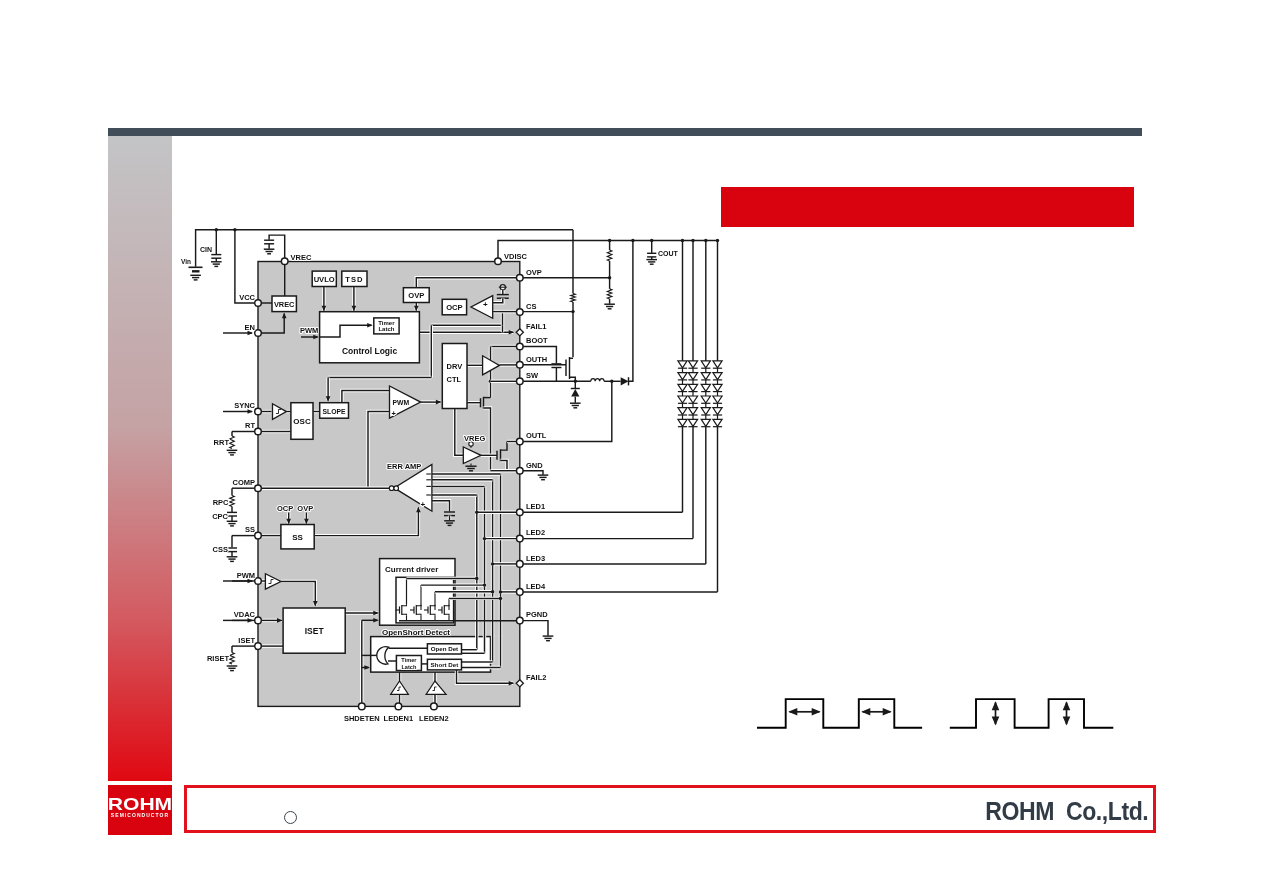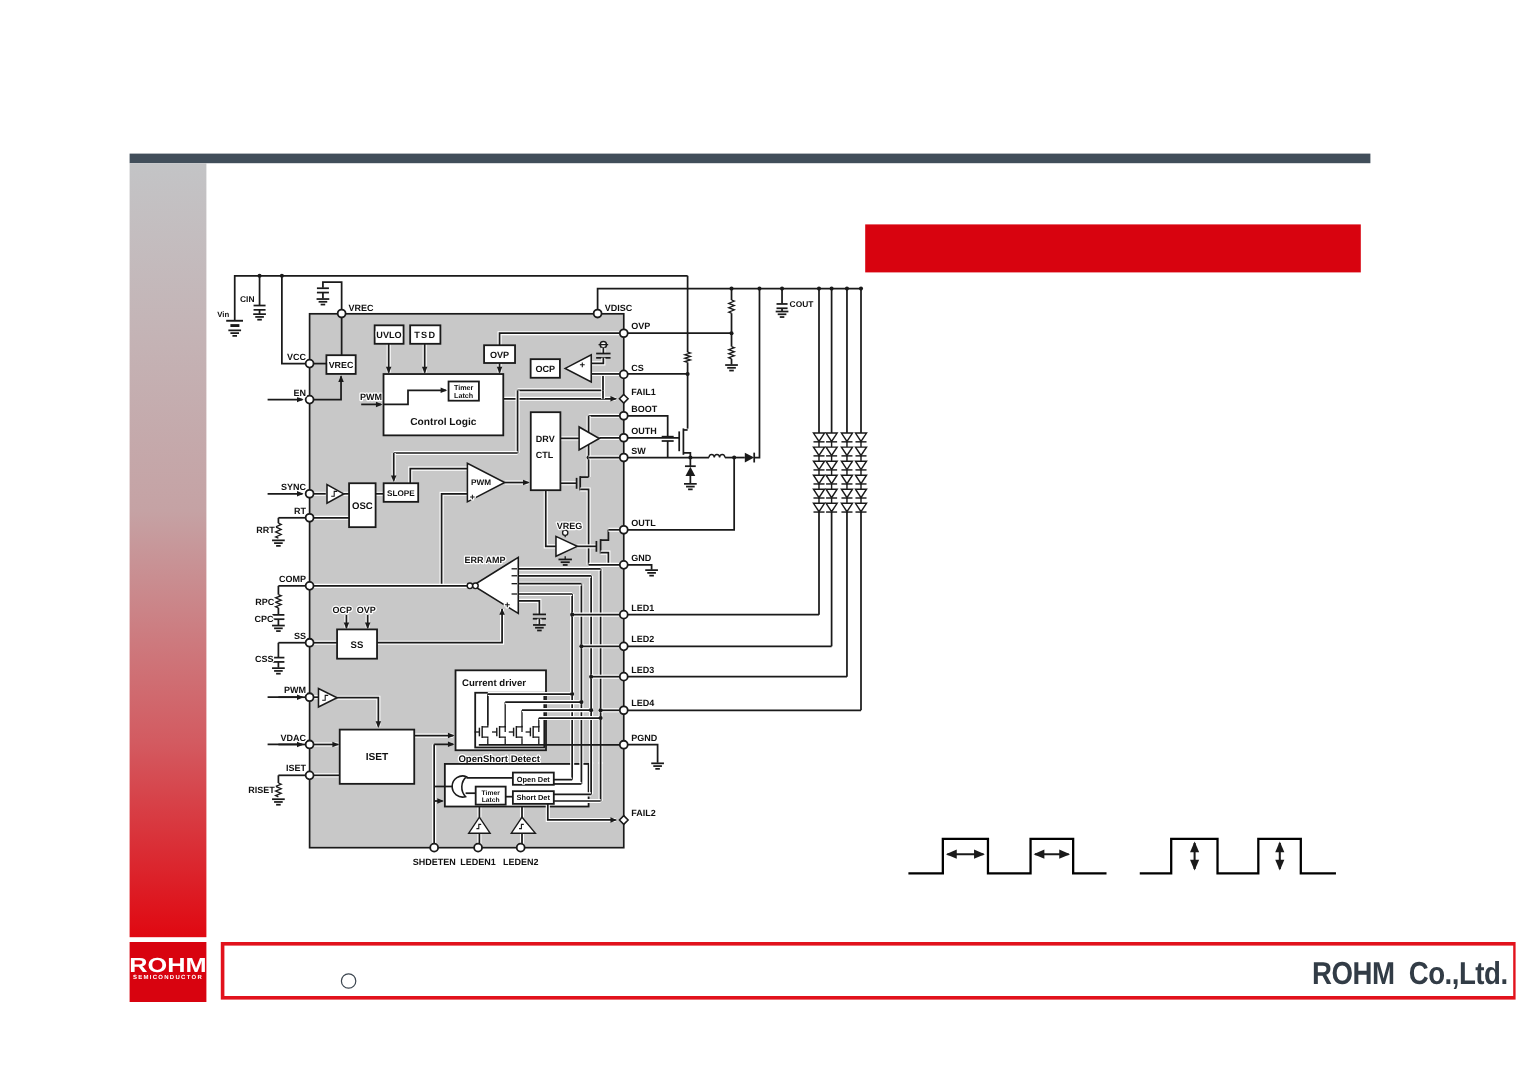--- a/index.html
+++ b/index.html
@@ -9,21 +9,21 @@
              background:#414e5a; }
   .sidebar { position:absolute; left:108px; top:136px; width:64px; height:645px;
               background:linear-gradient(to bottom,#c3c4c6 0%,#c5a2a4 45%,#d35a60 75%,#e00811 100%); }
   .titlebar { position:absolute; left:721px; top:187px; width:413px; height:40px;
                background:#d8030f; }
   .logo { position:absolute; left:108px; top:785px; width:64px; height:50px;
            background:#d8030f; color:#fff; text-align:center; }
   .logo .r { font-size:17px; font-weight:bold; margin-top:13px; line-height:14px;
               transform:scaleX(1.24); transform-origin:center; }
   .logo .s { font-size:5px; font-weight:bold; letter-spacing:1.05px; line-height:6px; }
-  .footer { position:absolute; left:184px; top:785px; width:1080px; height:48px;
+  .footer { position:absolute; left:184px; top:785px; width:972px; height:48px;
              border:3px solid #e2121c; box-sizing:border-box; background:#fff; }
   .footer .circ { position:absolute; left:97px; top:23px; width:11px; height:11px;
                    border:1.6px solid #3a444e; border-radius:50%; }
   .footer .co { position:absolute; right:5px; top:8px; font-size:26.5px; font-weight:bold;
                  color:#323c46; letter-spacing:-0.5px; transform:scaleX(0.87);
                  transform-origin:right; }
   svg { position:absolute; left:0; top:0; }
 </style>
 </head>
 <body>

